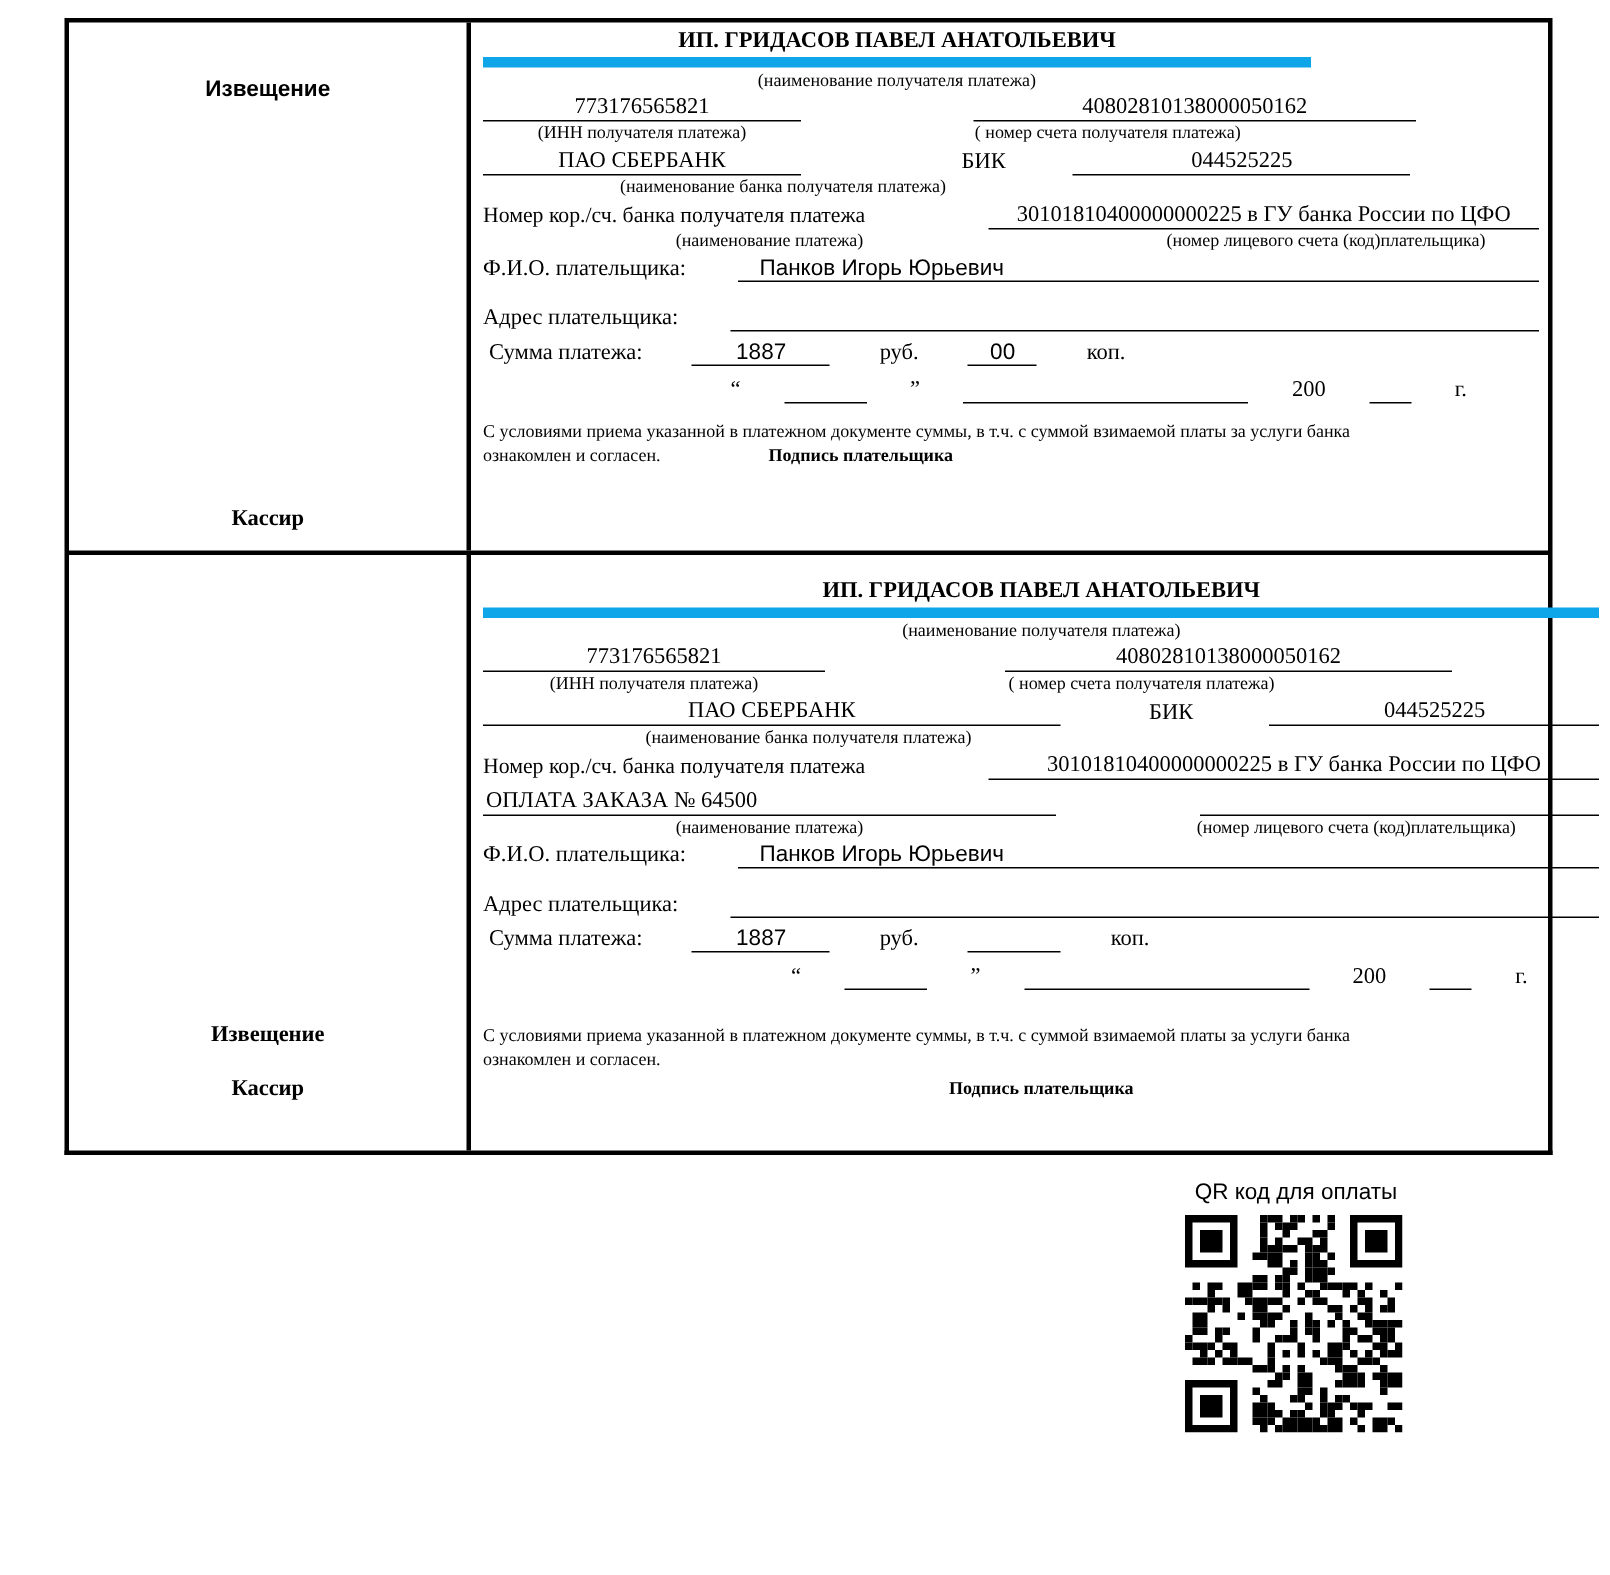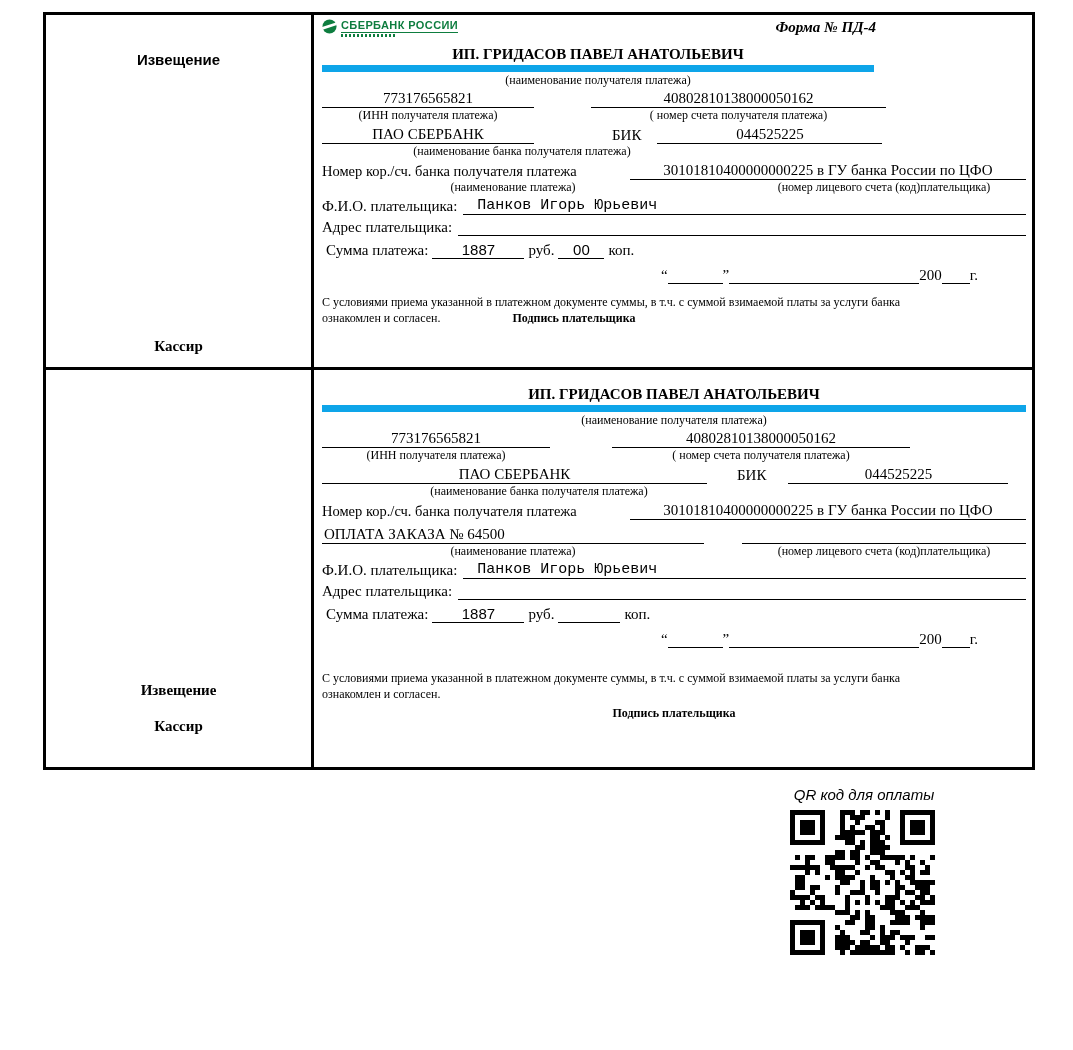--- a/index.html
+++ b/index.html
@@ -22,79 +22,66 @@
   .logo-brand{font-family:"Liberation Sans","DejaVu Sans",sans-serif;font-weight:bold;font-size:11px;
               letter-spacing:.4px;border-bottom:1.5px solid #0e7d3f;padding-bottom:1px;}
   .logo-tag{margin-top:1px;height:3px;width:54px;
             background:repeating-linear-gradient(90deg,#0e7d3f 0 2px,transparent 2px 4px);}
   .form-no{font-weight:bold;font-style:italic;font-size:15px;padding-right:150px;}
   .title-line{font-weight:bold;font-size:15px;text-align:center;border-bottom:7px solid #0ea5e9;padding-bottom:2px;}
   .w-title1{width:552px;}
   .w-full{width:100%;}
   .caption{font-size:12px;text-align:center;line-height:15px;margin-top:1px;}
   .cap-recip1{width:552px;}
-  .row{display:flex;align-items:flex-end;}
+  .row{display:flex;align-items:flex-end;gap:29px;}
   .seg{border-bottom:1px solid #000;text-align:center;box-sizing:border-box;}
   .pair1 .s1{width:212px;} .pair1 .gap{width:57px;} .pair1 .s2{width:295px;}
   .pair2 .s1{width:228px;} .pair2 .gap{width:62px;} .pair2 .s2{width:298px;}
   .capflex{display:flex;}
   .capflex div{font-size:12px;text-align:center;}
   .bank1 .sbank{width:212px;} .bank1 .blbl{margin-left:78px;} .bank1 .sbik{width:225px;margin-left:16px;}
   .bank2 .sbank{width:385px;} .bank2 .blbl{margin-left:30px;} .bank2 .sbik{width:220px;margin-left:22px;}
   .blbl{font-size:15px;}
   .bankcap1{width:400px;text-align:left;} .bankcap1 div{width:400px;}
   .bankcap2{width:434px;}
   .corr-label{flex:0 0 308px;font-size:14.5px;}
   .corr-val{flex:1;}
   .pay .s1{width:382px;text-align:left;padding-left:2px;} .pay .gap{width:38px;} .pay .s2{flex:1;}
   .paycap .c1{width:382px;} .paycap .g{width:38px;} .paycap .c2{flex:1;}
   .lbl{white-space:nowrap;}
   .fio-val{flex:1;margin-left:6px;text-align:left;padding-left:14px;
-           font-family:Liberation Mono, monospace;}
+           font-family:Liberation Sans, sans-serif;}
   .addr-val{flex:1;margin-left:6px;}
   .sans-val{font-family:"Liberation Sans","DejaVu Sans",sans-serif;}
   .sum-row{margin-top:5px;}
   .sum-amt{width:92px;} .sum-kop1{width:46px;} .sum-kop2{width:62px;}
   .sum-row .lbl{margin:0 4px;}
   .date-row{justify-content:flex-end;padding-right:48px;margin-top:8px;}
   .date-row .dseg1{width:55px;} .date-row .dseg2{width:190px;} .date-row .dseg3{width:28px;}
   .agr{font-size:12px;line-height:16px;margin-top:10px;}
   .agr2{margin-top:22px;}
   .agr-line2{display:flex;}
   .sig{font-weight:bold;font-size:12px;}
   .sig-inline{margin-left:72px;}
   .sig-center{text-align:center;margin-top:3px;}
-  .mt2{margin-top:2px;} .mt3{margin-top:3px;} .mt4{margin-top:4px;} .mt6{margin-top:6px;}
-  .qr-wrap{margin-left:786px;margin-top:16px;width:156px;text-align:center;font-style:italic;}
+  .mt2{margin-top:2px;} .mt3{margin-top:3px;} .mt4{margin-top:16px;} .mt6{margin-top:6px;}
+  .qr-wrap{margin-left:786px;margin-top:16px;width:156px;text-align:center;}
   .qr-label{font-family:"Liberation Sans","DejaVu Sans",sans-serif;font-size:15px;}
   .qr-svg{margin-top:7px;display:block;margin-left:4px;}
 </style>
 </head>
 <body>
 
 <div class="block block1">
   <div class="stub">
     <div class="stub-label stub-sans">Извещение</div>
     <div class="stub-label stub-bottom">Кассир</div>
   </div>
   <div class="main">
 
-    <div class="logo-row">
-      <div class="logo">
-        <svg width="15" height="15" viewBox="0 0 16 16">
-          <circle cx="8" cy="8" r="7.5" fill="#0e7d3f"></circle>
-          <rect x="0" y="6" width="16" height="3" fill="#fff" transform="rotate(-18 8 8)"></rect>
-        </svg>
-        <div class="logo-txt">
-          <span class="logo-brand" style="color:#0e7d3f">СБЕРБАНК РОССИИ</span>
-          <span class="logo-tag"></span>
-        </div>
-      </div>
-      <div class="form-no">Форма № ПД-4</div>
-    </div>
 
     <div class="title-line w-title1">ИП. ГРИДАСОВ ПАВЕЛ АНАТОЛЬЕВИЧ</div>
     <div class="caption cap-recip1">(наименование получателя платежа)</div>
 
     <div class="row pair1 mt2">
       <div class="seg s1">773176565821</div>
       <div class="gap"></div>
       <div class="seg s2">40802810138000050162</div>
     </div>
     <div class="capflex pair1">

